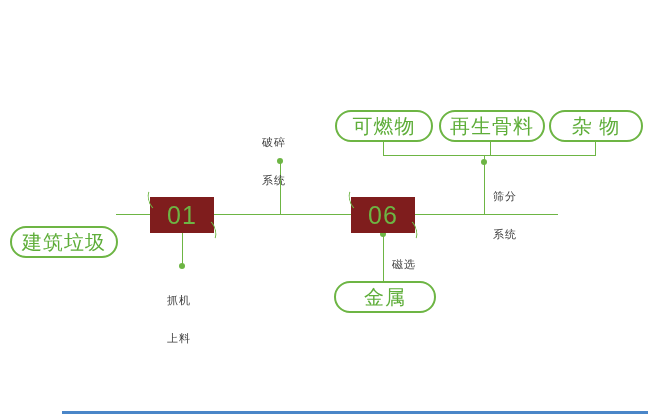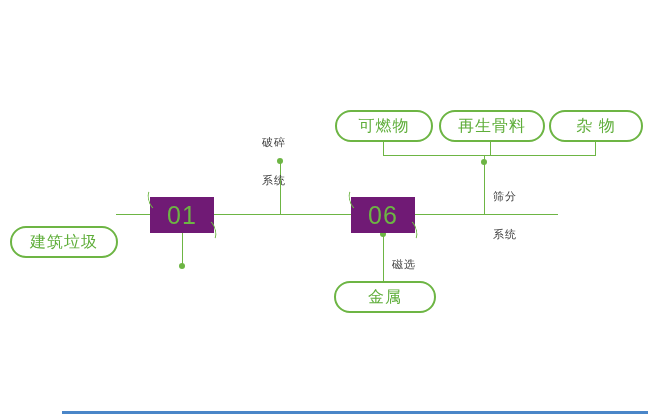--- a/index.html
+++ b/index.html
@@ -11,27 +11,27 @@
     font-family:"Liberation Sans","DejaVu Sans",sans-serif;
   }
   
   .hline{position:absolute;height:0;border-top:1.5px solid #6db544;}
   .vline{position:absolute;width:0;border-left:1.5px solid #6db544;}
   .dot{position:absolute;width:6px;height:6px;border-radius:50%;background:#6db544;}
   
   .pill{
     position:absolute;height:28px;line-height:28px;
     border:2px solid #6db544;border-radius:16px;
-    color:#5fae3a;font-size:16px;text-align:center;
+    color:#5fae3a;font-size:20px;text-align:center;
     background:#fff;letter-spacing:1px;
   }
   
   .node{
     position:absolute;top:197px;height:36px;width:64px;margin-left:-32px;
-    background:#701a75;text-align:center;
+    background:#7f1d1d;text-align:center;
   }
   .node .num{
     display:inline-block;font-size:25px;line-height:36px;color:#6db544;
     letter-spacing:1px;
   }
   .arc{position:absolute;width:11px;height:20px;border:1.5px solid transparent;border-radius:50%;}
   .arc-left{left:-2px;top:-9px;border-left-color:#6db544;transform:rotate(-14deg);}
   .arc-right{right:-2px;bottom:-9px;border-right-color:#6db544;transform:rotate(-14deg);}
   
   .syslabel{
@@ -44,20 +44,24 @@
 <body>
 
 <div id="canvas">
 
   <div class="hline" style="left:116px;top:214px;width:442px;"></div>
 
   <div class="pill" style="left:10px;top:200px;width:104px;margin-top:26px;">建筑垃圾</div>
 
   <div class="vline" style="left:182px;top:215px;height:50px;"></div>
   <div class="dot" style="left:179px;top:263px;"></div>
+  <div class="syslabel" style="left:167px;top:272px;">
+    <div>抓机</div>
+    <div>上料</div>
+  </div>
   <div class="node" style="left:182px;">
     <span class="arc arc-left"></span>
     <span class="num">01</span>
     <span class="arc arc-right"></span>
   </div>
 
   <div class="vline" style="left:280px;top:163px;height:51px;"></div>
   <div class="dot" style="left:277px;top:158px;"></div>
   <div class="syslabel" style="left:262px;top:114px;">
     <div>破碎</div>

